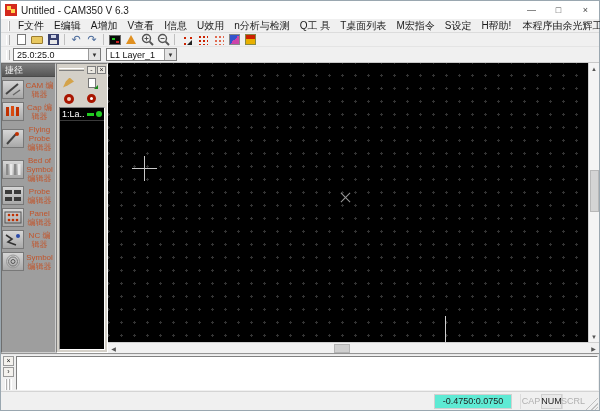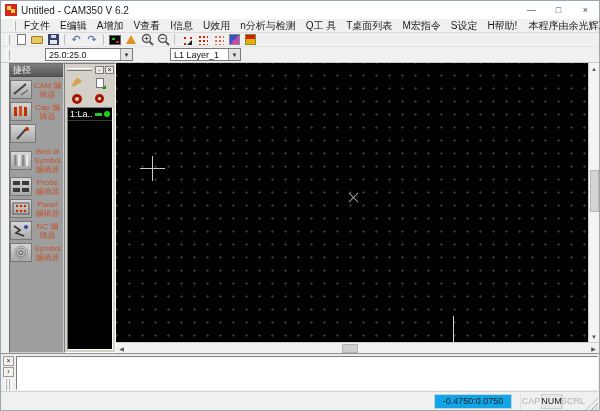--- a/index.html
+++ b/index.html
@@ -14,21 +14,21 @@
   .app-icon { width:12px; height:12px; background:#d42a1e; margin-right:4px; position:relative; }
   .app-icon::after { content:""; position:absolute; left:2px; top:2px; width:4px; height:4px;
     background:#ffd34d; box-shadow:4px 3px 0 #ffd34d; }
   .title-text { font-size:10px; color:#222; }
   .win-controls { margin-left:auto; display:flex; height:18px; }
   .win-btn { width:27px; height:18px; font-size:9px; color:#444; display:flex;
     align-items:center; justify-content:center; }
 
   
   .menubar { height:14px; flex:0 0 14px; background:#f0f0f0; border-bottom:1px solid #dcdcdc;
-    display:flex; align-items:center; font-size:10px; color:#1a1a1a; padding:0 10px; }
+    display:flex; align-items:center; font-size:10px; color:#1a1a1a; padding:0 4px; }
   .grip-v { width:4px; height:10px; border-left:1px solid #fff; border-right:1px solid #b0b0b0; margin:0 3px; }
   .menu-item { padding:0 5px; white-space:nowrap; }
   .menu-credit { padding:0 6px; white-space:nowrap; }
 
   
   .toolbar { height:14px; flex:0 0 14px; background:#f0f0f0; display:flex; align-items:center;
     padding:0 2px; border-bottom:1px solid #e4e4e4; }
   .tbtn { width:16px; height:13px; display:flex; align-items:center; justify-content:center; }
   .tsep { width:1px; height:11px; background:#c0c0c0; margin:0 3px; }
   .i-new { width:9px; height:11px; background:#fff; border:1px solid #777; }
@@ -51,30 +51,30 @@
   .i-snapgrid { width:11px; height:11px; position:relative;
     background-image:radial-gradient(circle,#cc2200 1.2px,transparent 1.4px);
     background-size:6px 6px; background-position:1px 1px; }
   .i-snapgrid::after { content:""; position:absolute; right:0; bottom:0; width:0; height:0;
     border-top:5px solid transparent; border-right:5px solid #222; }
   .i-colors { width:11px; height:11px; background:linear-gradient(135deg,#3355cc 50%,#cc44aa 50%); border:1px solid #888; }
   .i-dcodetable { width:11px; height:11px; background:linear-gradient(180deg,#cc2200 50%,#e8b000 50%); border:1px solid #884; }
 
   
   .combobar { height:16px; flex:0 0 16px; background:#f0f0f0; display:flex; align-items:center;
-    padding:0 2px; border-bottom:1px solid #c8c8c8;gap:32px; }
+    padding:0 2px; border-bottom:1px solid #c8c8c8; }
   .combo { height:13px; background:#fff; border:1px solid #7a7a7a; display:flex; align-items:center;
     margin-right:5px; font-size:9px; color:#111; }
   .combo .val { padding:0 3px; white-space:pre; overflow:hidden; flex:1; }
   .combo .drop { width:12px; height:11px; background:#e4e4e4; border-left:1px solid #9a9a9a;
     display:flex; align-items:center; justify-content:center; font-size:6px; color:#333; }
   .combo.c1 { width:88px; } .combo.c2 { width:86px; } .combo.c3 { width:71px; }
 
   
-  .main { flex:1 1 auto; display:flex; min-height:0;padding-left:8px; }
+  .main { flex:1 1 auto; display:flex; min-height:0; }
 
   
   .sidebar { width:55px; flex:0 0 55px; background:#9e9e9e; border:1px solid;
     border-color:#6e6e6e #cfcfcf #cfcfcf #6e6e6e; overflow:hidden; display:flex; flex-direction:column; }
   .sb-header { height:13px; background:linear-gradient(#7d7d7d,#565656); color:#f4f4f4;
     font-size:9px; display:flex; align-items:center; padding-left:3px; border-bottom:1px solid #4a4a4a; }
   .sb-item { display:flex; flex-direction:row; align-items:center; padding-top:3px; cursor:pointer; }
   .sb-tile { width:26px; height:19px; background:linear-gradient(#d6d6d6,#a8a8a8); border:1px solid #787878;
     display:flex; align-items:center; justify-content:center; }
   .sb-label { font-size:8px; line-height:9px; color:#c2542a; text-align:center; padding:1px 1px 0 1px; }
@@ -132,36 +132,36 @@
   .cmd-btn { width:11px; height:10px; background:#f4f2ee; border:1px solid #9a9a9a; font-size:7px;
     line-height:8px; text-align:center; color:#222; margin-bottom:1px; }
   .cmd-grip { width:7px; flex:1; margin-top:1px;
     background:repeating-linear-gradient(90deg,#fff 0 1px,#b0b0b0 1px 2px,transparent 2px 3px); }
   .cmd-output { flex:1; background:#fff; border:1px solid; border-color:#808080 #fff #fff #808080; margin-left:1px; }
 
   
   .statusbar { flex:0 0 19px; background:#f0f0f0; border-top:1px solid #d4d4d4; display:flex;
     align-items:center; font-size:9px; color:#333; }
   .status-left { flex:1; }
-  .coords { width:78px; height:15px; border:1px solid #d0d0d0; background:#0ea5e9; display:flex;
+  .coords { width:78px; height:15px; border:1px solid #d0d0d0; background:#5eead4; display:flex;
     align-items:center; justify-content:center; margin-right:8px; color:#222; }
   .toggle { width:21px; height:15px; display:flex; align-items:center; justify-content:center;
     border-left:1px solid #dcdcdc; color:#b0b0b0; }
   .toggle.active { color:#222; background:#e8e8e8; border:1px solid #cfcfcf; }
   .resize-grip { width:13px; height:13px; margin:0 1px 0 2px; align-self:flex-end;
     background:linear-gradient(135deg,transparent 50%,#c0c0c0 50%,#c0c0c0 57%,transparent 57%,transparent 71%,#c0c0c0 71%,#c0c0c0 78%,transparent 78%,transparent 85%,#c0c0c0 85%,#c0c0c0 92%,transparent 92%); }
 </style>
 </head>
 <body>
 
 <div class="window">
 
   <div class="titlebar">
     <div class="app-icon"></div>
-    <span class="title-text">Untitled - CAM350 V 6.2</span>
+    <span class="title-text">Untitled - CAM350 V 6.3</span>
     <div class="win-controls">
       <div class="win-btn">—</div>
       <div class="win-btn">□</div>
       <div class="win-btn close">×</div>
     </div>
   </div>
 
   <div class="menubar">
     <div class="grip-v"></div>
     <span class="menu-item">F文件</span>
@@ -275,20 +275,21 @@
         <div class="sb-label">Cap 编辑器</div>
       </div>
 
       <div class="sb-item">
         <div class="sb-tile">
           <svg width="20" height="15">
               <line x1="4" y1="13" x2="13" y2="3" stroke="#444" stroke-width="2"></line>
               <circle cx="14" cy="3" r="2" fill="#c23000"></circle>
             </svg>
         </div>
+        <div class="sb-label">Flying Probe 编辑器</div>
       </div>
 
       <div class="sb-item">
         <div class="sb-tile">
           <svg width="20" height="15">
               <rect x="3" y="2" width="2.5" height="11" fill="#8a8a8a"></rect>
               <rect x="7" y="2" width="2.5" height="11" fill="#e8e8e8"></rect>
               <rect x="11" y="2" width="2.5" height="11" fill="#8a8a8a"></rect>
               <rect x="15" y="2" width="2.5" height="11" fill="#e8e8e8"></rect>
             </svg>

